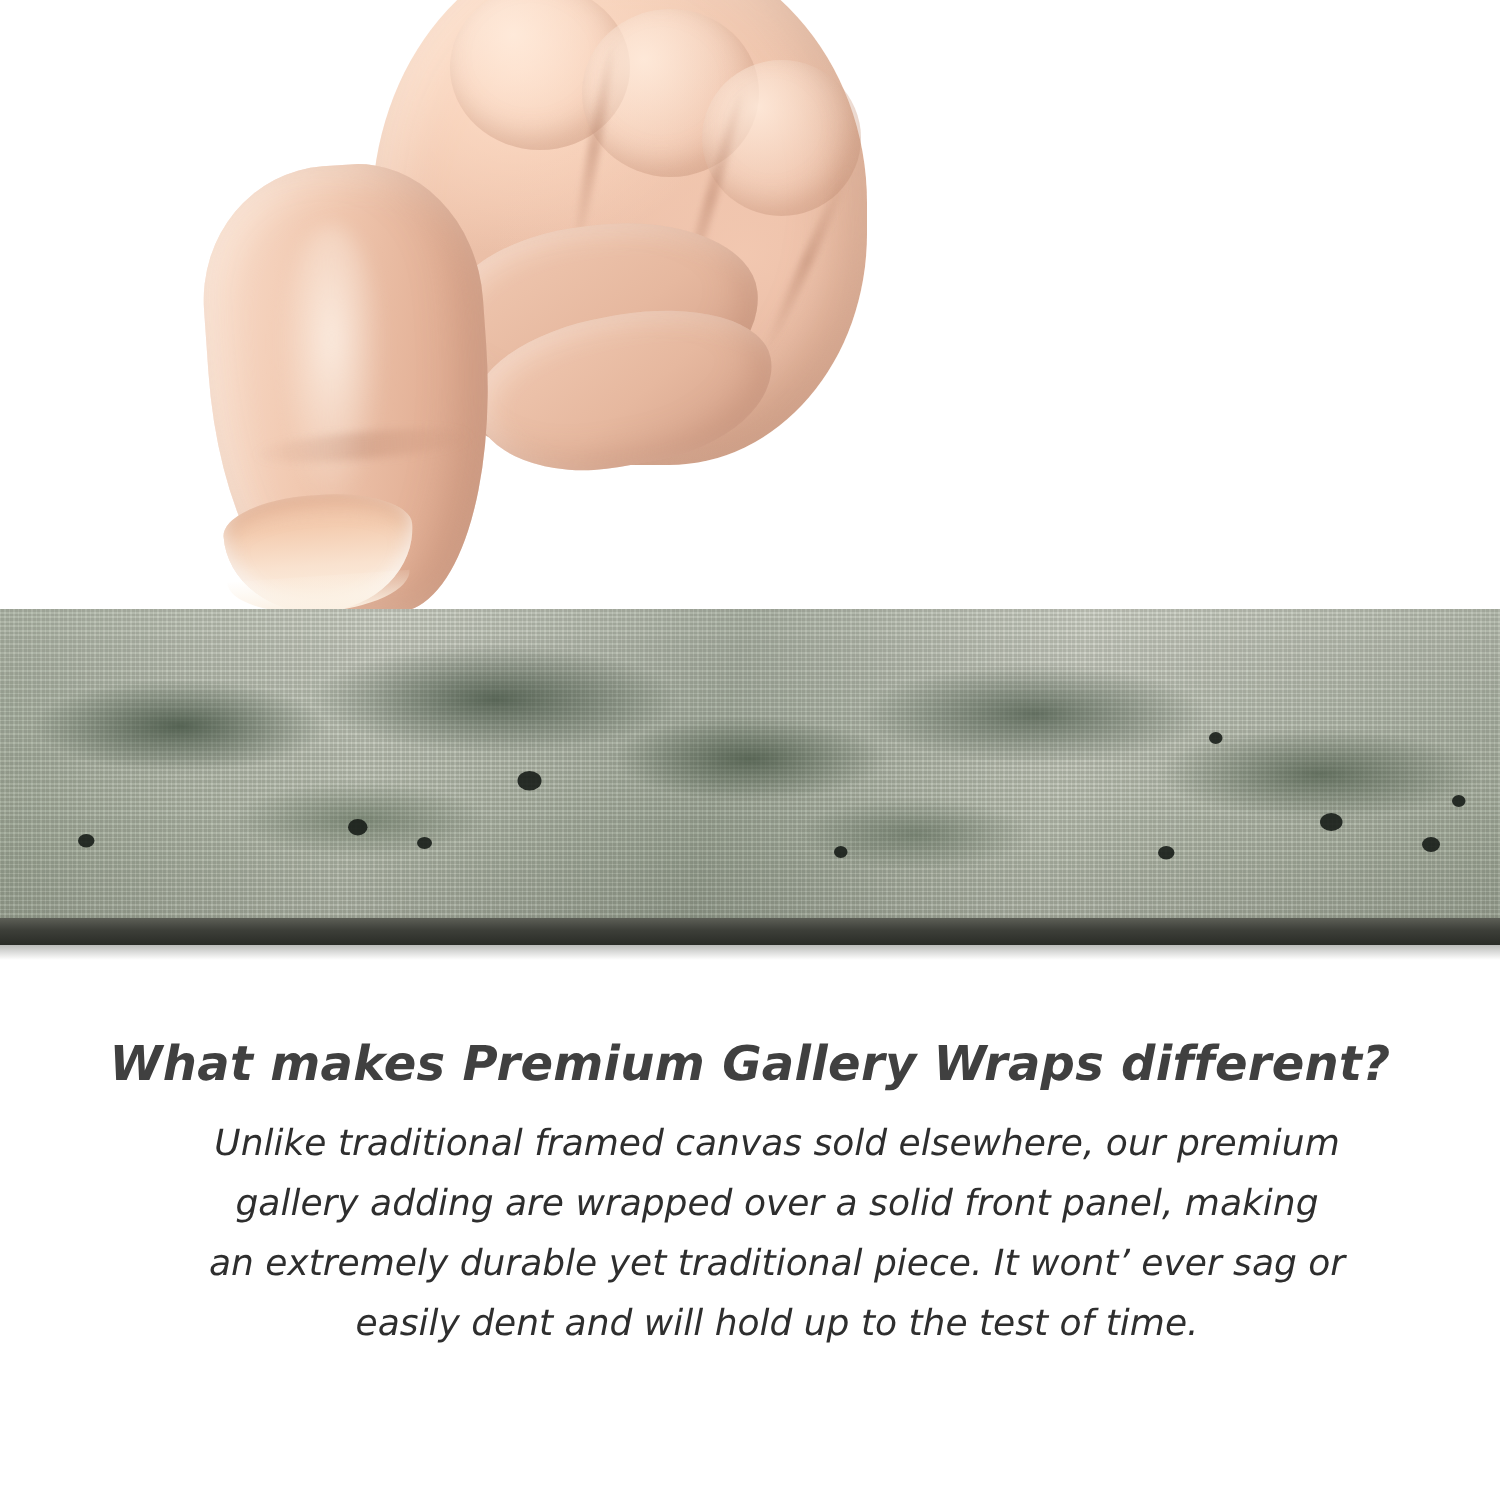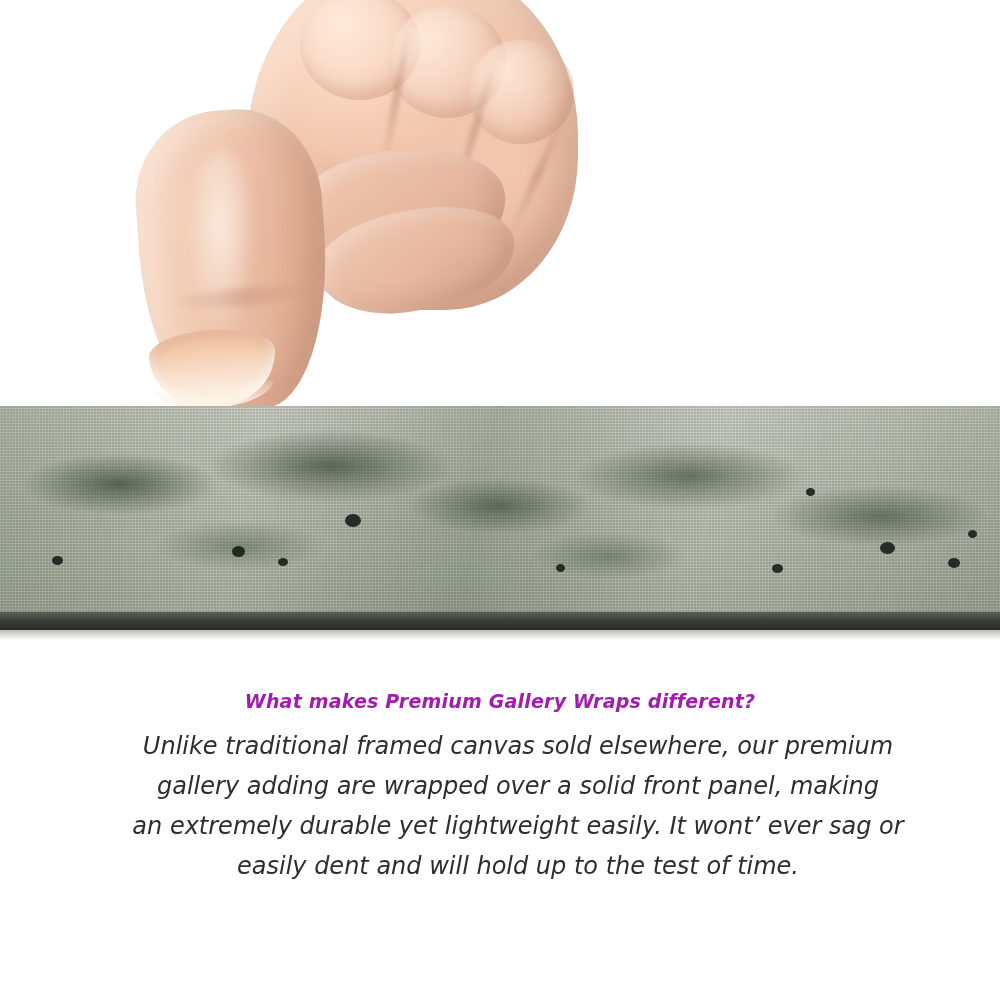--- a/index.html
+++ b/index.html
@@ -195,26 +195,26 @@
   .text-block {
     position: absolute;
     left: 0;
     top: 690px;
     width: 1000px;
     text-align: center;
     color: #2b2b2b;
     font-family: "DejaVu Sans", sans-serif;
   }
   .headline {
-    font-size: 19px;
+    font-size: 32px;
     font-style: italic;
     font-weight: bold;
     letter-spacing: 0.2px;
     margin: 0 0 14px 0;
-    color: #a21caf;
+    color: #404040;
   }
   .body-line {
     font-size: 24px;
     font-style: italic;
     line-height: 40px;
     color: #2e2e2e;
     margin: 0;
     padding-left: 36px;
   }
 </style>
@@ -253,17 +253,17 @@
     <div class="speck" style="left:948px; top:152px; width:12px; height:10px;"></div>
     <div class="speck" style="left:968px; top:124px; width:9px;  height:8px;"></div>
   </div>
   <div class="bottom-edge"></div>
   <div class="bottom-edge-shadow"></div>
 
   <div class="text-block">
     <div class="headline">What makes Premium Gallery Wraps different?</div>
     <div class="body-line">Unlike traditional framed canvas sold elsewhere, our premium</div>
     <div class="body-line">gallery adding are wrapped over a solid front panel, making</div>
-    <div class="body-line">an extremely durable yet lightweight easily. It wont’ ever sag or</div>
+    <div class="body-line">an extremely durable yet traditional piece. It wont’ ever sag or</div>
     <div class="body-line">easily dent and will hold up to the test of time.</div>
   </div>
 
 </div>
 
 </body></html>

